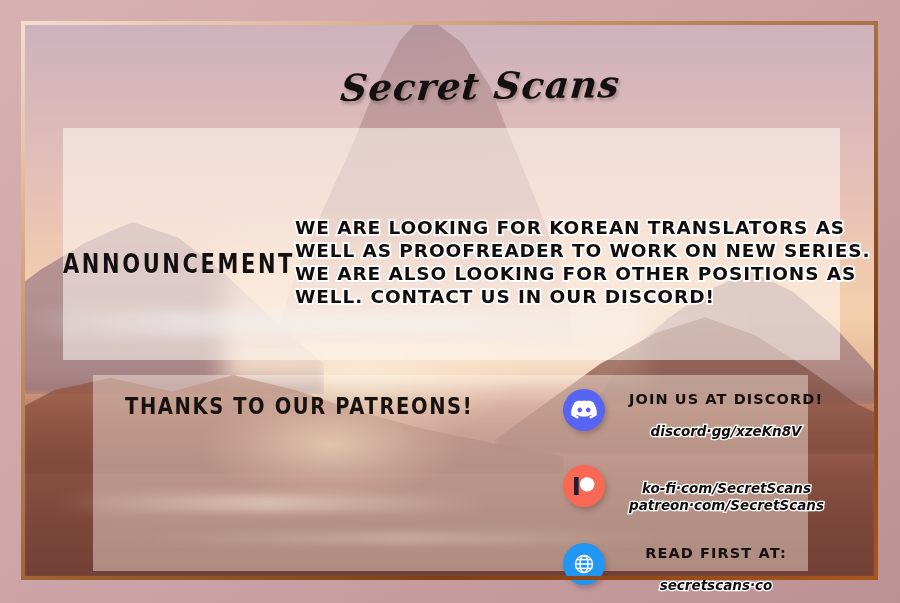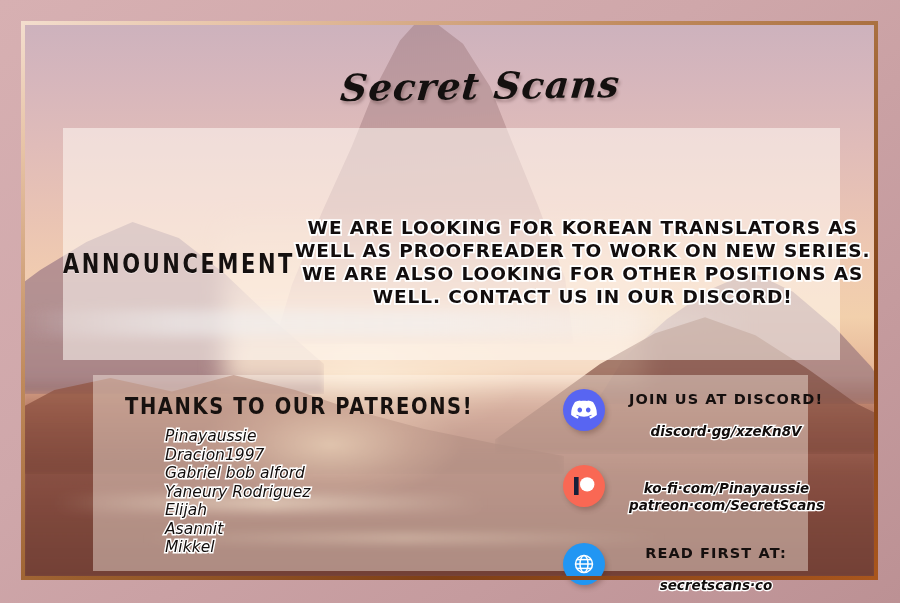--- a/index.html
+++ b/index.html
@@ -202,21 +202,21 @@
     font-weight: 700;
     font-size: 21px;
     letter-spacing: 2.6px;
     color: #15100f;
     transform: scaleY(1.25);
     text-shadow: 0 1px 0 rgba(255,255,255,.45);
   }
   #announcement-body {
     margin-top: 36px;
     width: 100%;
-    text-align: center;
+    text-align: left;
     font-family: "DejaVu Sans", sans-serif;
     font-weight: 700;
     font-size: 18.5px;
     line-height: 23px;
     letter-spacing: .9px;
     color: #120d0d;
     text-transform: uppercase;
     -webkit-text-stroke: 3.4px #ffffff;
     paint-order: stroke fill;
   }
@@ -332,29 +332,20 @@
         <div>WE ARE ALSO LOOKING FOR OTHER POSITIONS AS</div>
         <div>WELL. CONTACT US IN OUR DISCORD!</div>
       </div>
     </div>
   </div>
 
   <div class="panel" id="panel-credits">
 
     <div id="credits-title">THANKS TO OUR PATREONS!</div>
 
-    <ul id="patron-list">
-      <li>Pinayaussie</li>
-      <li>Dracion1997</li>
-      <li>Gabriel bob alford</li>
-      <li>Yaneury Rodriguez</li>
-      <li>Elijah</li>
-      <li>Asannit</li>
-      <li>Mikkel</li>
-    </ul>
 
     <div id="links">
 
       <div class="link-row" id="row-discord">
         <span class="icon-circle" style="background:#5865F2">
           <svg width="26" height="20" viewBox="0 0 24 18" aria-hidden="true">
             <path fill="#ffffff" d="M20.3 1.6A19.3 19.3 0 0 0 15.5.2l-.25.5a17.9 17.9 0 0 1 4.3 1.4c-2-1.1-4-1.6-6.2-1.7h-2.7c-2.2.1-4.2.6-6.2 1.7a17.9 17.9 0 0 1 4.3-1.4L8.5.2A19.3 19.3 0 0 0 3.7 1.6C.9 5.7-.1 9.7.2 13.7A19.4 19.4 0 0 0 6.1 17l1.2-1.7c-.9-.33-1.8-.77-2.6-1.35l.65-.5a13.9 13.9 0 0 0 13.3 0l.65.5c-.8.58-1.7 1.02-2.6 1.35L17.9 17a19.4 19.4 0 0 0 5.9-3.3c.35-4.6-1-8.6-3.5-12.1zM8.1 11.3c-1.15 0-2.1-1.05-2.1-2.35S6.9 6.6 8.1 6.6c1.2 0 2.15 1.05 2.1 2.35 0 1.3-.9 2.35-2.1 2.35zm7.8 0c-1.15 0-2.1-1.05-2.1-2.35s.9-2.35 2.1-2.35c1.2 0 2.15 1.05 2.1 2.35 0 1.3-.9 2.35-2.1 2.35z"></path>
           </svg>
         </span>
         <span class="link-text">
@@ -364,21 +355,21 @@
       </div>
 
       <div class="link-row" id="row-patreon">
         <span class="icon-circle" style="background:#F96854">
           <svg width="24" height="22" viewBox="0 0 24 22" aria-hidden="true">
             <rect x="2" y="2" width="4.6" height="18" fill="#17203a"></rect>
             <circle cx="15.2" cy="9.4" r="7.2" fill="#ffffff"></circle>
           </svg>
         </span>
         <span class="link-text">
-          <span class="link-url" style="display:block">ko-fi·com/Pinayaussie</span>
+          <span class="link-url" style="display:block">ko-fi·com/SecretScans</span>
           <span class="link-url" style="display:block;margin-top:0">patreon·com/SecretScans</span>
         </span>
       </div>
 
       <div class="link-row" id="row-website">
         <span class="icon-circle" style="background:#2196F3">
           <svg width="24" height="24" viewBox="0 0 24 24" aria-hidden="true">
             <g fill="none" stroke="#ffffff" stroke-width="1.5">
               <circle cx="12" cy="12" r="8.5"></circle>
               <ellipse cx="12" cy="12" rx="4" ry="8.5"></ellipse>

